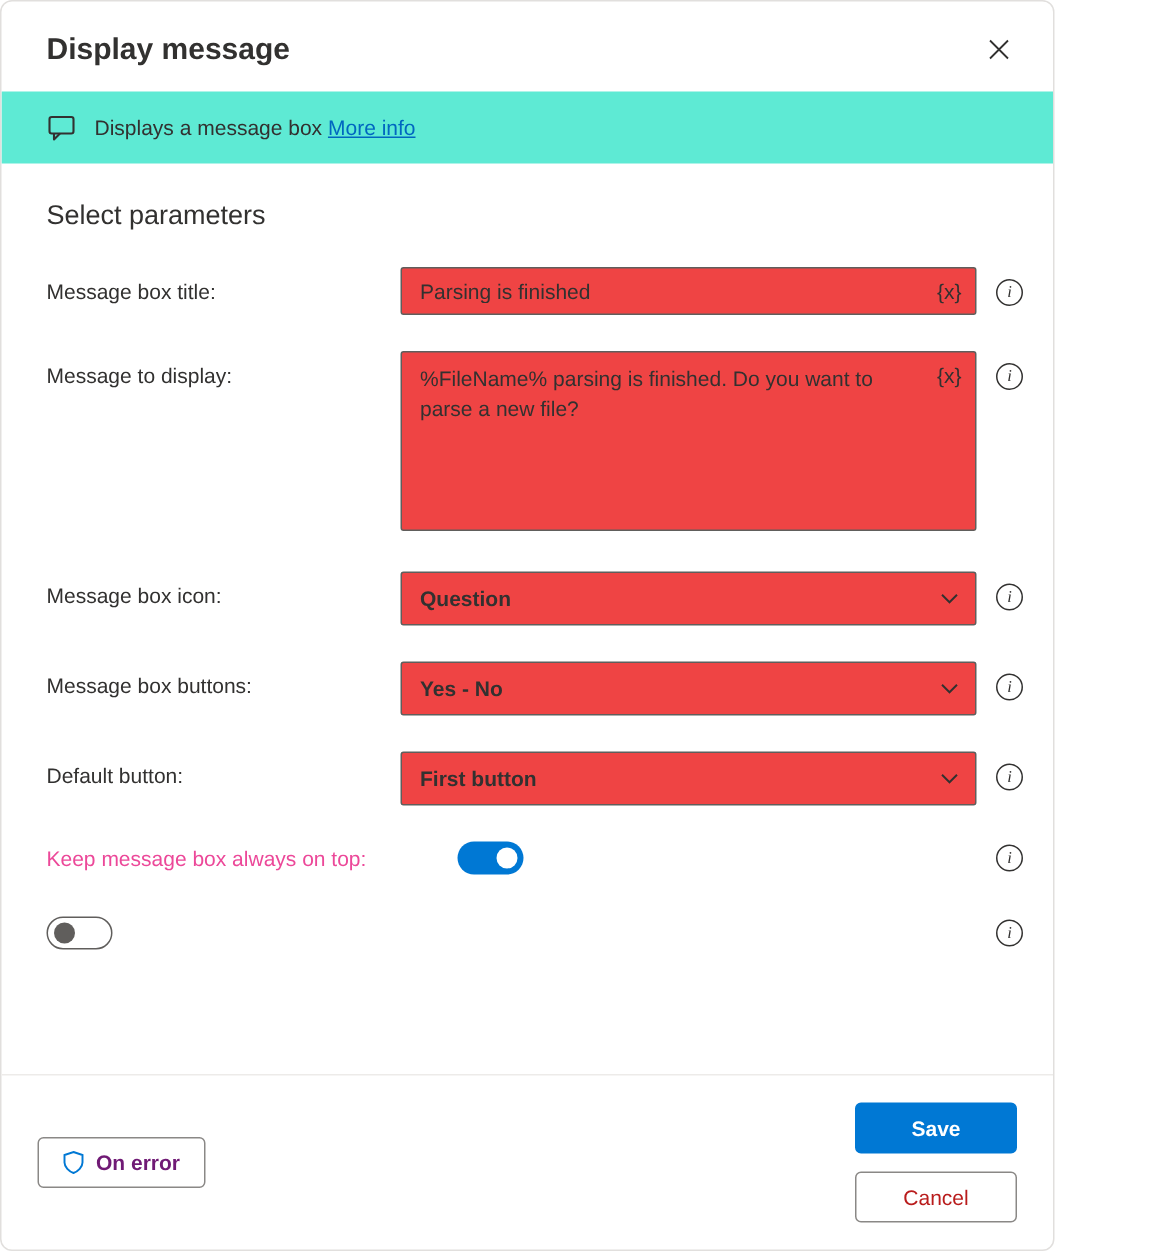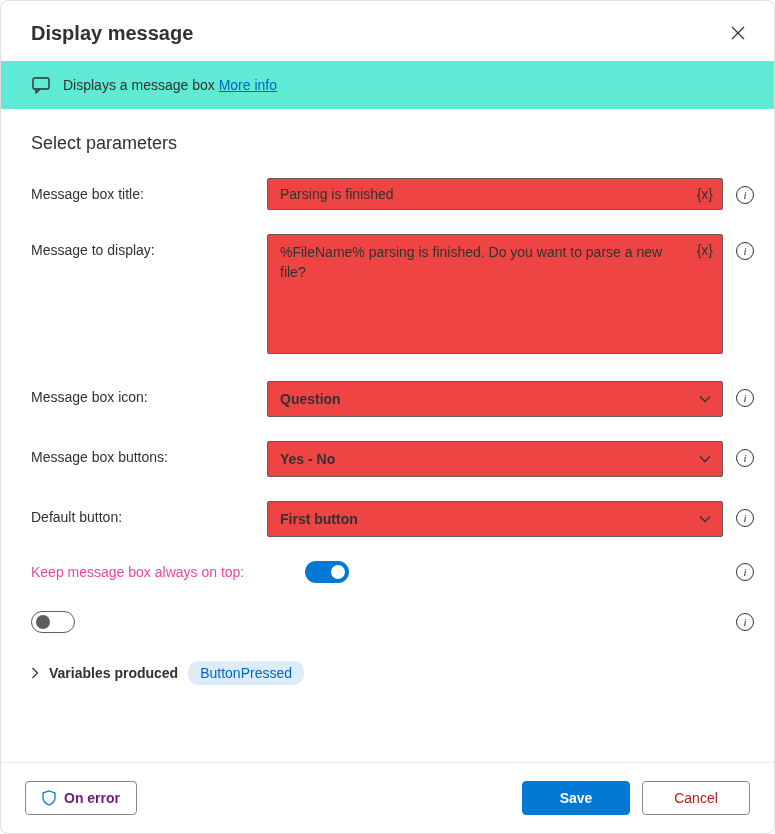--- a/index.html
+++ b/index.html
@@ -6,21 +6,21 @@
     body {
       font-family: "Segoe UI", -apple-system, sans-serif;
       font-size: 14px;
       color: #323130;
       background: #fff;
       width: 775px;
       height: 834px;
       overflow: hidden;
     }
     .dialog {
-      width: 775px;
+      width: 703px;
       height: 834px;
       border: 1px solid #e1dfdd;
       border-radius: 8px;
       display: flex;
       flex-direction: column;
       overflow: hidden;
     }
     .header {
       display: flex;
       align-items: center;
@@ -249,20 +249,21 @@
       gap: 8px;
       background: #fff;
       border: 1px solid #8a8886;
       color: #701a75;
       padding: 8px 16px;
       font-weight: 600;
     }
     .footer-right {
       display: flex;
       gap: 12px;
+      flex-direction: column;
     }
   </style>
 </head>
 <body>
 
 <div class="dialog">
 
   <div class="header">
     <div class="header-title">Display message</div>
     <div class="close-btn">
@@ -360,27 +361,20 @@
       <div class="toggle-control">
         <div class="toggle off">
             <div class="toggle-knob"></div>
           </div>
       </div>
       <div class="toggle-info">
           <div class="info-icon">i</div>
         </div>
     </div>
 
-    <div class="vars-produced">
-      <svg class="expand-icon" width="8" height="12" viewBox="0 0 8 12">
-          <path d="M1.5 1 L6.5 6 L1.5 11" stroke="#323130" stroke-width="1.3" fill="none"></path>
-        </svg>
-      <span class="vars-label">Variables produced</span>
-      <span class="var-badge">ButtonPressed</span>
-    </div>
   </div>
 
   <div class="footer">
     <button class="btn btn-onerror">
       <svg width="14" height="16" viewBox="0 0 14 16">
           <path d="M7 1 L13 3 V8 C13 11 10 14 7 15 C4 14 1 11 1 8 V3 Z" stroke="#0078d4" stroke-width="1.3" fill="none"></path>
         </svg>
       <span>On error</span>
     </button>
     <div class="footer-right">

